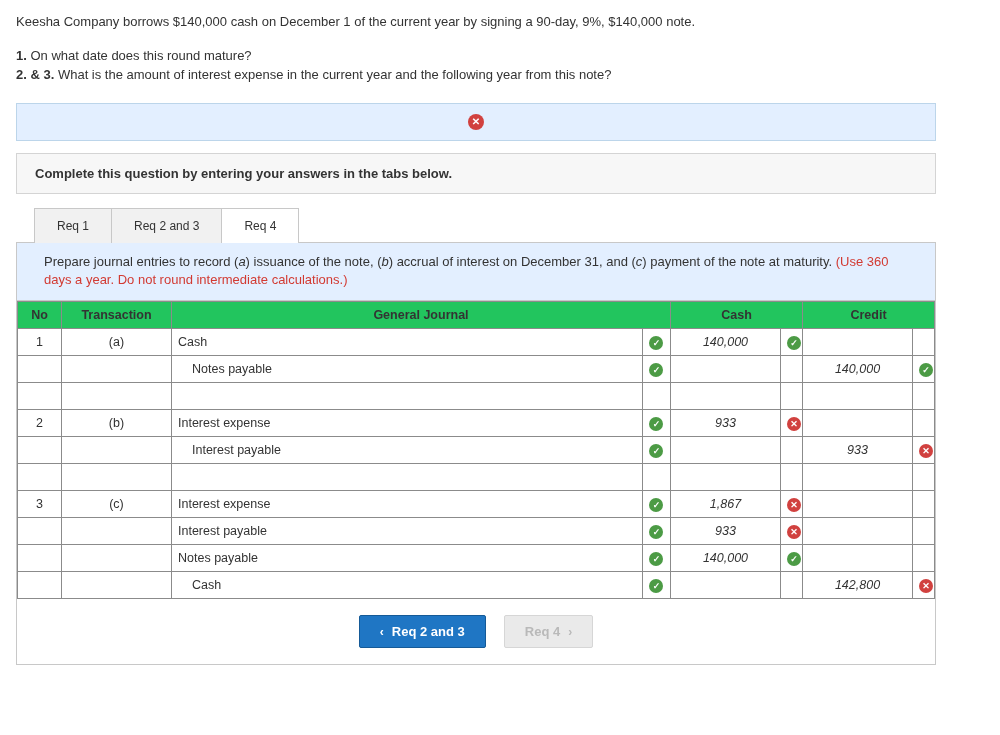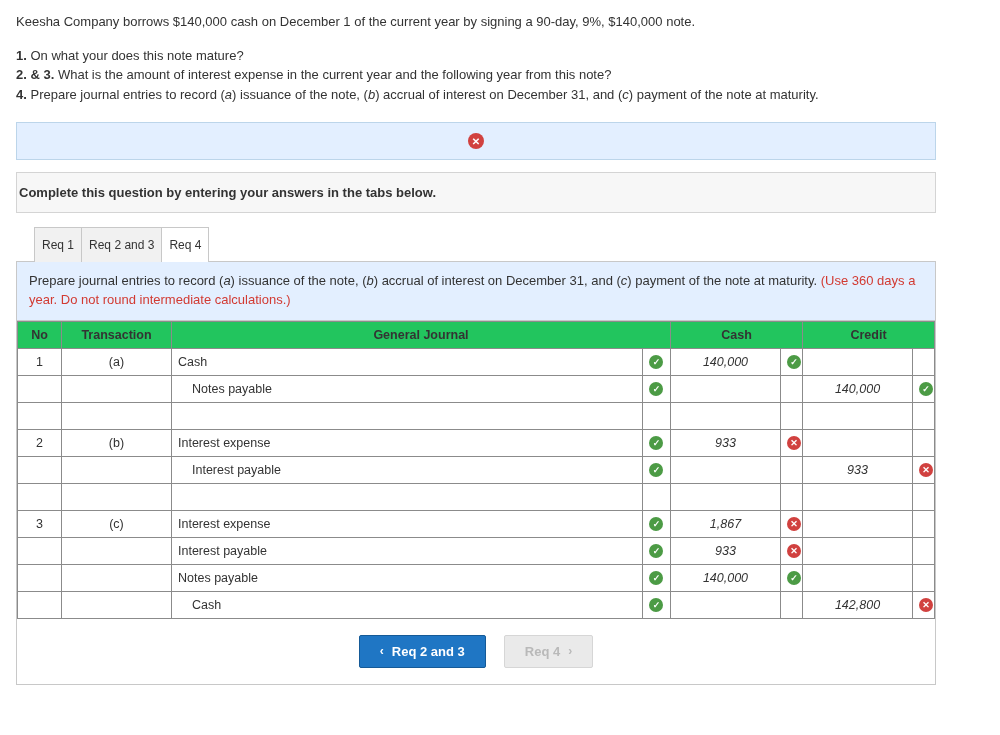--- a/index.html
+++ b/index.html
@@ -41,51 +41,51 @@
     align-items: center;
     justify-content: center;
     color: #fff;
     font-size: 10px;
     font-weight: 700;
   }
   .icon-circle.red { background: #d1413f; }
   .instruction-bar {
     border: 1px solid #d4d4d4;
     background: #f7f7f7;
-    padding: 12px 2px;
+    padding: 12px 18px;
     font-weight: 700;
     margin-bottom: 14px;
   }
   .tabs-row {
     display: flex;
     margin-left: 18px;
   }
   .tab {
     border: 1px solid #c8c8c8;
     border-bottom: none;
     background: #f1f1f1;
-    padding: 10px 7px;
+    padding: 10px 22px;
     font-size: 12px;
     color: #333;
     cursor: pointer;
   }
   .tab + .tab { border-left: none; }
   .tab.active {
     background: #fff;
     position: relative;
     z-index: 2;
   }
   .tab-pane {
     border: 1px solid #c8c8c8;
     margin-top: -1px;
   }
   .tab-instructions {
     background: #e3efff;
     border-bottom: 1px solid #c8c8c8;
-    padding: 10px 12px;
+    padding: 10px 27px;
     line-height: 1.45;
   }
   .tab-instructions .redtext { color: #d23a32; }
   .tab-instructions i { font-style: italic; }
 
   table.journal {
     border-collapse: collapse;
     width: 100%;
     table-layout: fixed;
     font-size: 12.5px;
@@ -138,23 +138,22 @@
   .nav-btn.prev { background:#1f76c4;color:#fff;border:1px solid #155a97;}
   .nav-btn.next { background:#eaeaea;color:#b9b9b9;border:1px solid #d6d6d6;}
   .chev { font-size:12px; }
 </style>
 </head>
 <body>
 
 <div class="problem-text">
   <div>Keesha Company borrows $140,000 cash on December 1 of the current year by signing a 90-day, 9%, $140,000 note.</div>
   <div class="spacer"></div>
-  <div><b>1.</b><span> On what your does this note mature?</span></div>
+  <div><b>1.</b><span> On what date does this round mature?</span></div>
   <div><b>2. &amp; 3.</b><span> What is the amount of interest expense in the current year and the following year from this note?</span></div>
-  <div><b>4.</b><span> Prepare journal entries to record (</span><i>a</i><span>) issuance of the note, (</span><i>b</i><span>) accrual of interest on December 31, and (</span><i>c</i><span>) payment of the note at maturity.</span></div>
 </div>
 
 <div class="answer-box" style="width:920px;">
   <div class="status-banner">
     <span class="icon-circle red">✕</span>
   </div>
 
   <div class="instruction-bar">Complete this question by entering your answers in the tabs below.</div>
 
   <div class="tabs-row">

